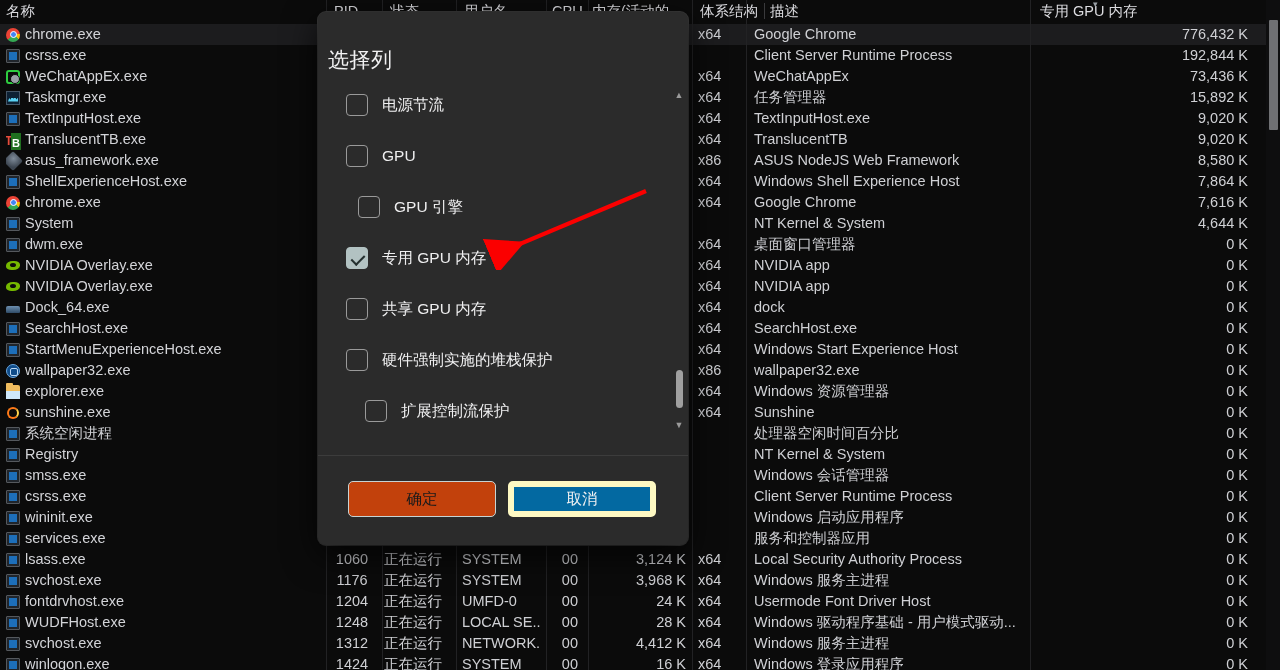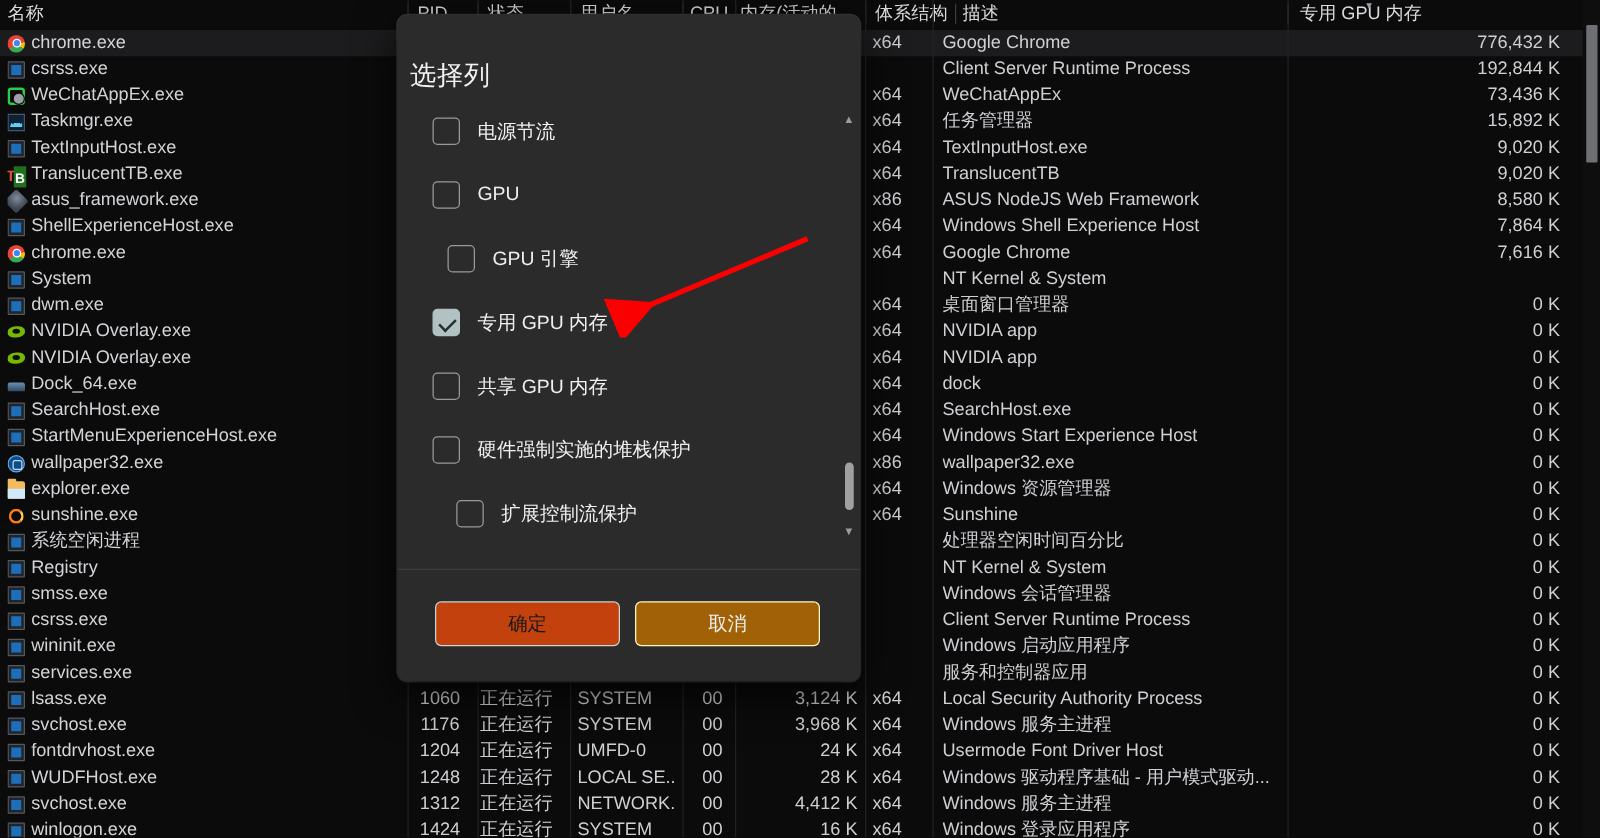--- a/index.html
+++ b/index.html
@@ -201,22 +201,22 @@
   .btn {
     position:absolute; top:481px; height:36px; border-radius:5px;
     font-size:15.5px; display:flex; align-items:center; justify-content:center;
     cursor:default;
   }
   .btn.primary {
     left:348px; width:148px; background:#c2410c; color:#1a1a1a;
     border:1px solid #c7d4d4;
   }
   .btn.secondary {
-    left:508px; width:148px; background:#a16207; color:#f0f0f1;
-    border:1px solid #fef9c3;
+    left:508px; width:148px; background:#0369a1; color:#f0f0f1;
+    border:6px solid #fef9c3;
   }
 
   
   .arrow { position:absolute; left:470px; top:175px; width:190px; height:95px; pointer-events:none; }
 </style>
 </head>
 <body>
 
 <div id="app">
 
@@ -375,20 +375,21 @@
             <span class="ico win"></span>
             <span class="lbl">System</span>
           </div>
           <div class="c c-pid"></div>
           <div class="c c-stat"></div>
           <div class="c c-user"></div>
           <div class="c c-cpu"></div>
           <div class="c c-mem"></div>
           <div class="c c-arch"></div>
           <div class="c c-desc">NT Kernel &amp; System</div>
+          <div class="c c-gpu">4,644 K</div>
         </div>
         <div class="row" style="top: 210px;">
           <div class="c c-name pname">
             <span class="ico win"></span>
             <span class="lbl">dwm.exe</span>
           </div>
           <div class="c c-pid"></div>
           <div class="c c-stat"></div>
           <div class="c c-user"></div>
           <div class="c c-cpu"></div>

